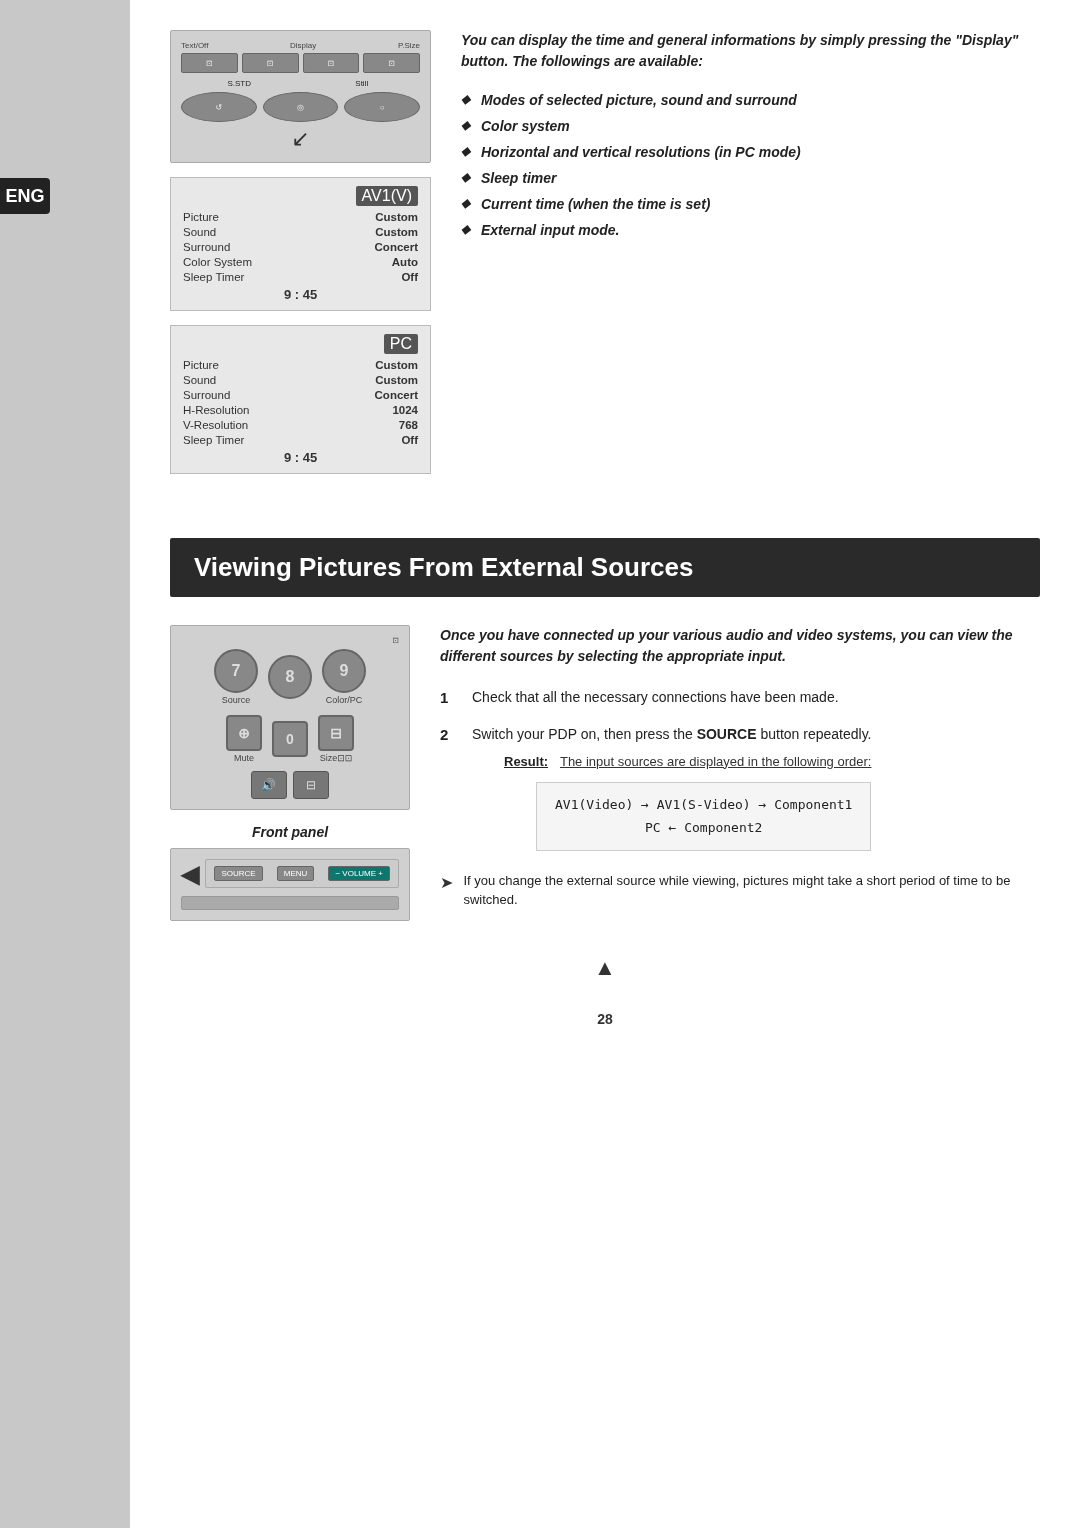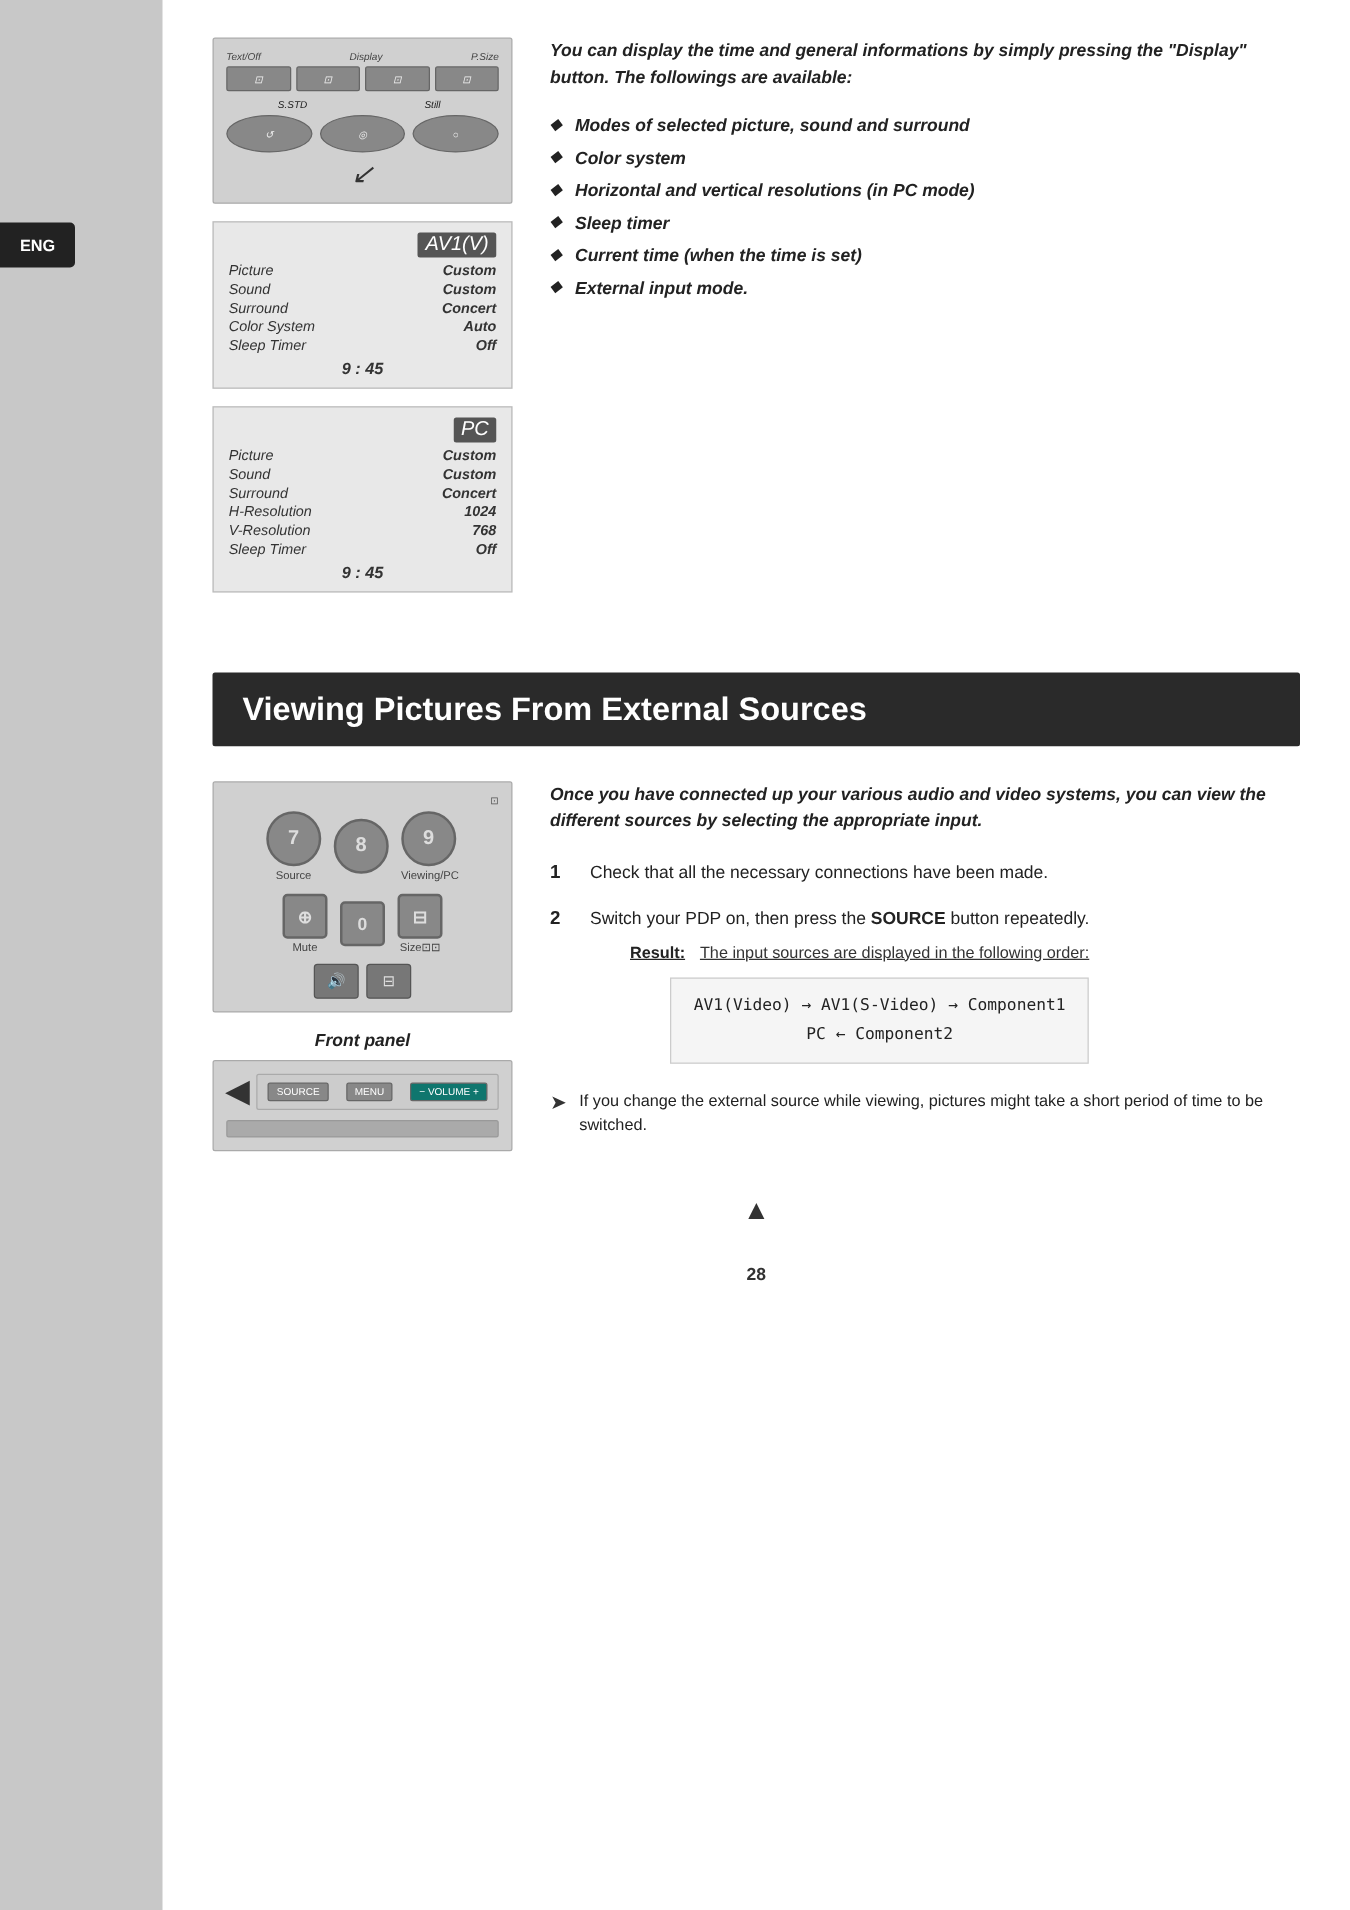--- a/index.html
+++ b/index.html
@@ -20,25 +20,25 @@
       top: 0;
       width: 130px;
       height: 1528px;
       background: #c8c8c8;
     }
 
     .eng-badge {
       position: absolute;
       top: 178px;
       left: 0;
-      width: 60px;
+      width: 50px;
       height: 36px;
       background: #222;
       color: #fff;
-      font-size: 13px;
+      font-size: 18px;
       font-weight: bold;
       display: flex;
       align-items: center;
       justify-content: center;
       border-radius: 0 4px 4px 0;
     }
 
     
     .main-content {
       margin-left: 130px;
@@ -57,23 +57,22 @@
     }
 
     
     .section1-layout {
       display: flex;
       gap: 30px;
       margin-bottom: 50px;
     }
 
     .section1-left {
-      width: 240px;
+      width: 261px;
       flex-shrink: 0;
-      font-style: italic;
     }
 
     .section1-right {
       flex: 1;
     }
 
     
     .remote-area {
       background: #d0d0d0;
       border: 1px solid #aaa;
@@ -482,21 +481,21 @@
         <div class="panel-buttons-row">
           <div style="text-align:center;">
             <div class="panel-circle">7</div>
             <div class="panel-num-label">Source</div>
           </div>
           <div style="text-align:center;">
             <div class="panel-circle">8</div>
           </div>
           <div style="text-align:center;">
             <div class="panel-circle">9</div>
-            <div class="panel-num-label">Viewing/PC</div>
+            <div class="panel-num-label">Color/PC</div>
           </div>
         </div>
 
         <div class="panel-row2">
           <div style="text-align:center;">
             <div class="panel-sq">⊕</div>
             <div class="panel-num-label">Mute</div>
           </div>
           <div style="text-align:center;">
             <div class="panel-sq">0</div>

